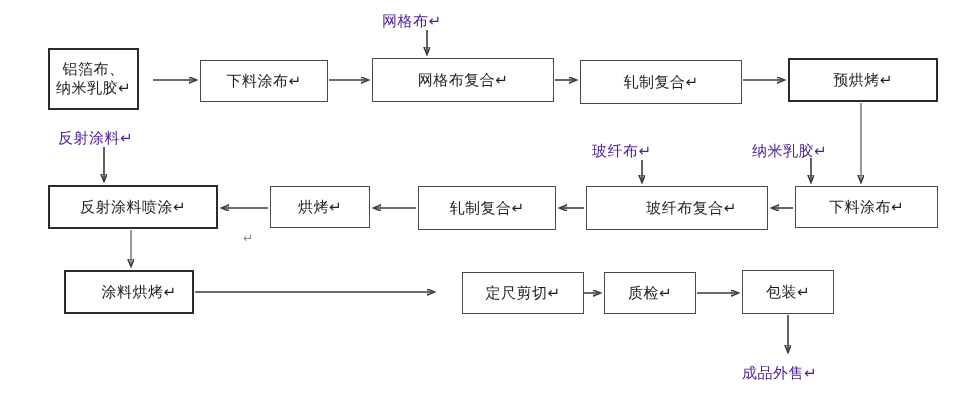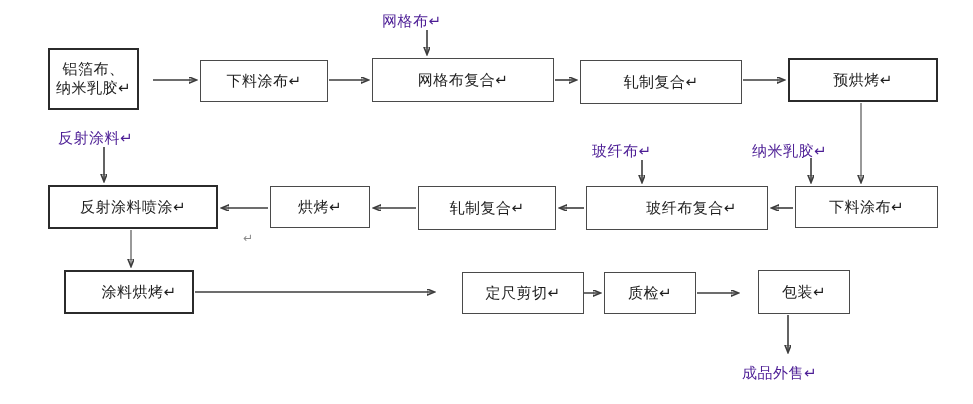--- a/index.html
+++ b/index.html
@@ -117,21 +117,21 @@
   <div class="node" style="left:586px; top:186px; width:182px; height:44px;padding-left:29px;">玻纤布复合↵</div>
 
   <div class="node" style="left:795px; top:186px; width:143px; height:42px;">下料涂布↵</div>
 
   <div class="node thick" style="left:64px; top:270px; width:130px; height:44px;padding-left:20px;">涂料烘烤↵</div>
 
   <div class="node" style="left:438px; top:272px; width:122px; height:42px;margin-left:24px;">定尺剪切↵</div>
 
   <div class="node" style="left:604px; top:272px; width:92px; height:42px;">质检↵</div>
 
-  <div class="node" style="left:742px; top:270px; width:92px; height:44px;margin-left:16px;">包装↵</div>
+  <div class="node" style="left:742px; top:270px; width:92px; height:44px;">包装↵</div>
 
   <div class="label" style="left:382px; top:14px;">网格布↵</div>
 
   <div class="label" style="left:58px; top:131px;">反射涂料↵</div>
 
   <div class="label" style="left:592px; top:144px;">玻纤布↵</div>
 
   <div class="label" style="left:752px; top:144px;">纳米乳胶↵</div>
 
   <div class="label" style="left:742px; top:366px;">成品外售↵</div>

